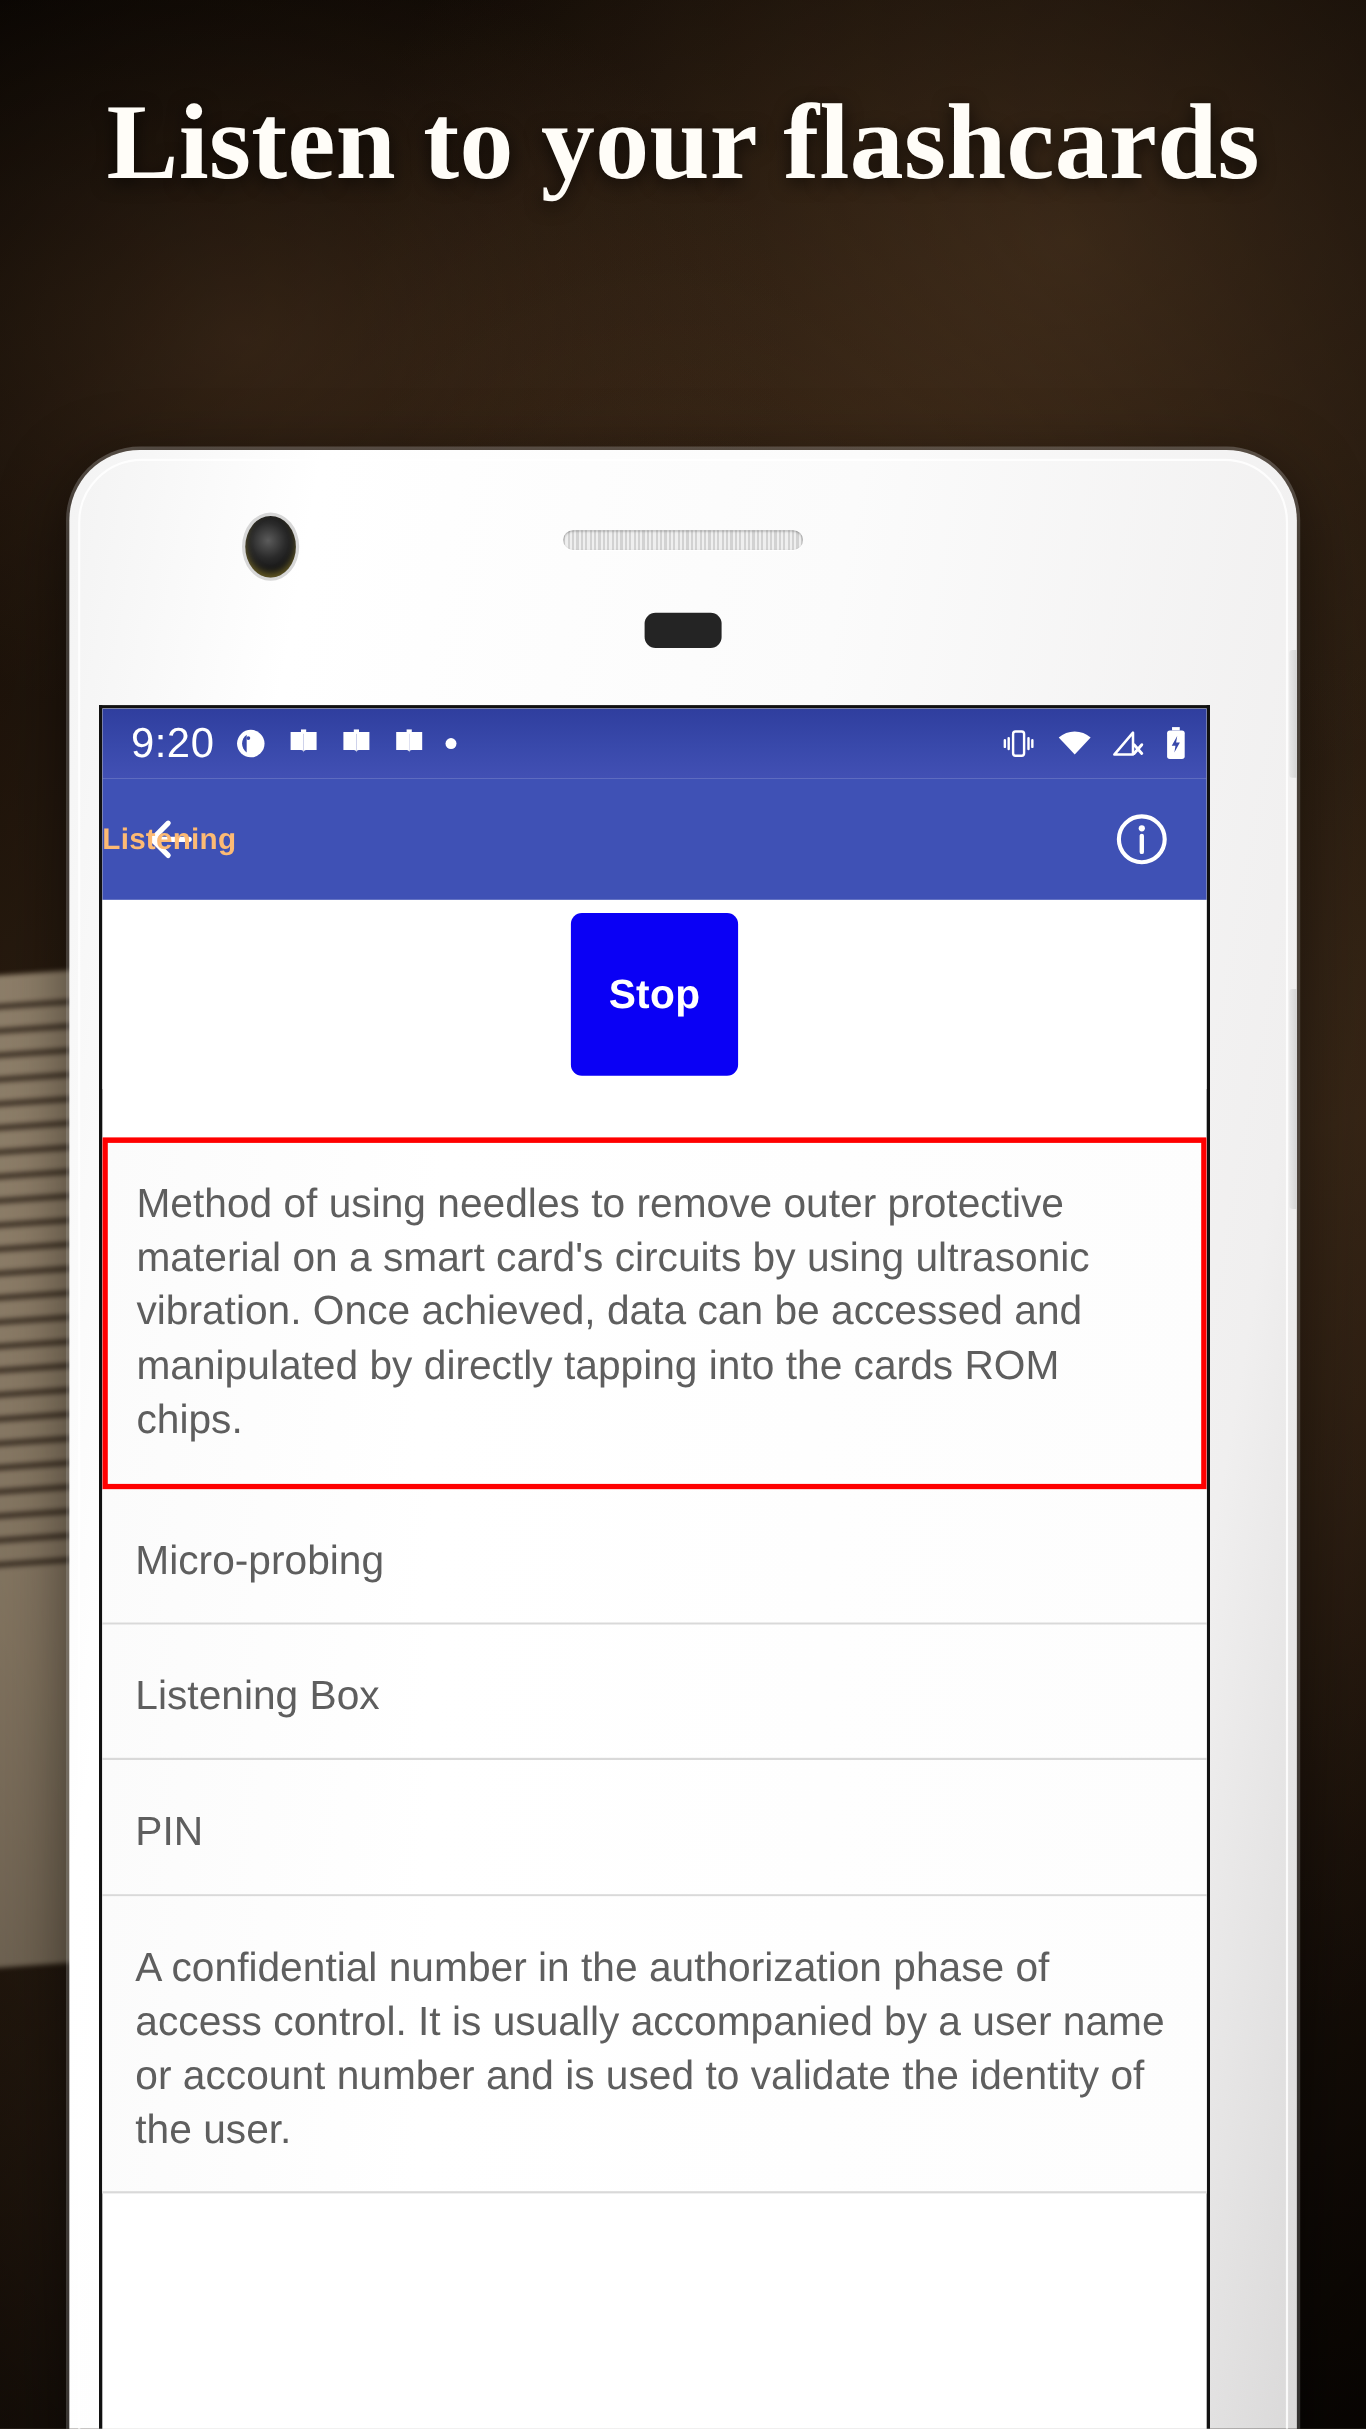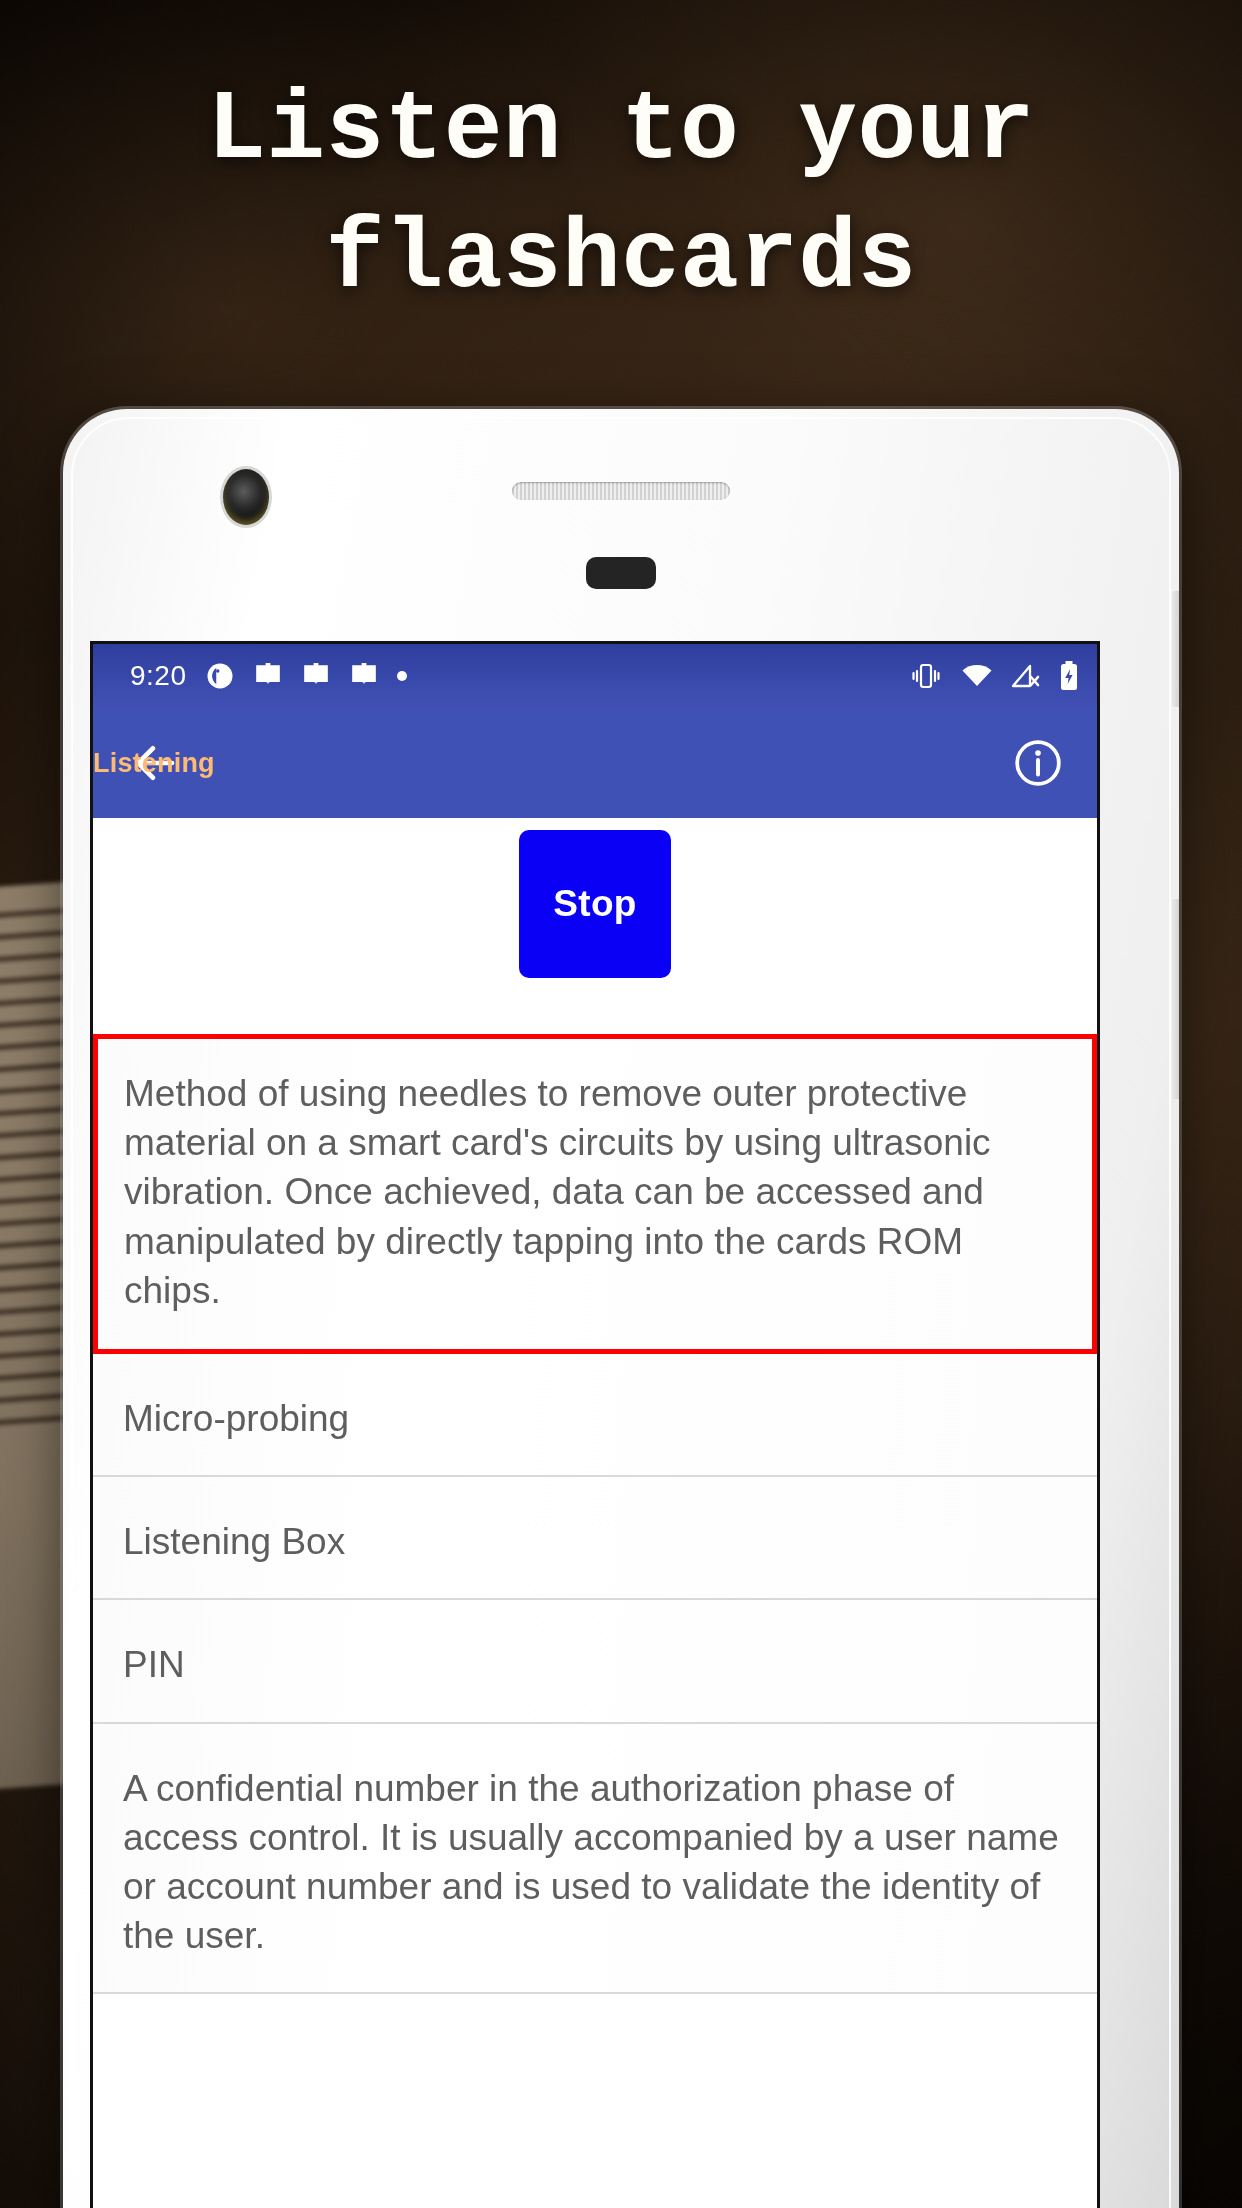--- a/index.html
+++ b/index.html
@@ -42,21 +42,21 @@
   #bg-vign {
     position:absolute; inset:0;
     background:radial-gradient(ellipse 85% 70% at 50% 42%, transparent 28%, rgba(0,0,0,.55) 100%);
     pointer-events:none;
   }
 
   
   #headline {
     position:absolute; top:66px; left:0; right:0;
     text-align:center;
-    font-family:Liberation Mono, monospace;
+    font-family:Liberation Serif, serif;
     font-weight:700;
     font-size:98px;
     line-height:1.32;
     color:#fffdf8;
     letter-spacing:.3px;
     text-shadow:0 3px 16px rgba(0,0,0,.65);
   }
 
   
   #phone {
@@ -117,21 +117,21 @@
 
   
   #statusbar {
     height:64px;
     background:linear-gradient(180deg,#2f3e9e 0%,#3949ab 55%,#4250b4 100%);
     display:flex; align-items:center;
     padding:0 18px 0 26px;
     color:#fff;
   }
   #sb-left { display:flex; align-items:center; gap:18px; }
-  #sb-time { font-size:28px; font-weight:400; letter-spacing:.5px;margin-left:11px; }
+  #sb-time { font-size:38px; font-weight:400; letter-spacing:.5px; }
   #sb-right { margin-left:auto; display:flex; align-items:center; gap:18px; }
   .sb-ico { display:block; }
   .book-ico { width:30px; height:26px; }
   .dot-ico { width:10px; height:10px; border-radius:50%; background:#fff; }
 
   
   #appbar {
     height:110px;
     background:#3f51b5;
     display:flex; align-items:center;

